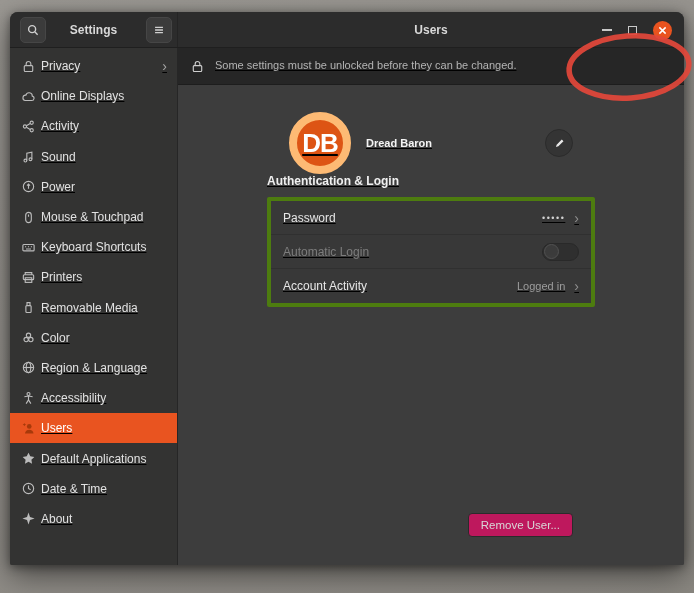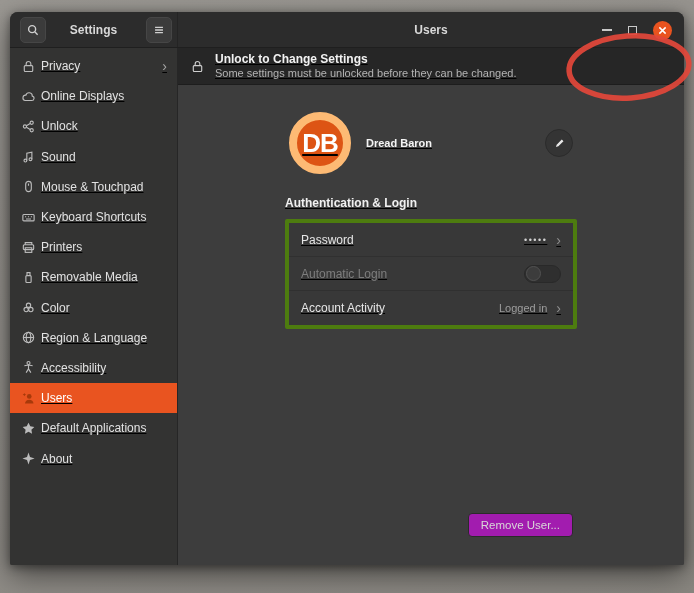--- a/index.html
+++ b/index.html
@@ -62,39 +62,39 @@
   .user-row { margin-top:27px; width:284px; display:flex; align-items:center; }
   .avatar { width:62px; height:62px; border-radius:50%; background:#dd5414;
     border:8px solid #fdba74; display:flex; align-items:center;
     justify-content:center; color:#ffffff; font-size:26px; font-weight:bold;
     letter-spacing:-1px; }
   .user-name { margin-left:15px; font-size:11px; font-weight:bold; color:#f4f4f4; }
   .edit-btn { margin-left:auto; width:28px; height:28px; border-radius:50%;
     background:#343434; border:1px solid #2b2b2b; display:flex;
     align-items:center; justify-content:center; cursor:pointer; }
 
-  .auth { margin-top:22px; width:292px; }
+  .auth { width:328px; }
   .auth-h { font-size:12px; font-weight:bold; color:#f0f0f0; margin-bottom:9px; }
   .auth-box { border:4px solid #4d7c0f; background:#383838; border-radius:2px; }
   .row { height:34px; display:flex; align-items:center; padding:0 12px;
     border-bottom:1px solid #303030; font-size:12px; color:#e6e6e6;
     cursor:pointer; }
   .row:last-child { border-bottom:none;gap:36px; }
   .row.disabled { color:#7d7d7d; cursor:default; }
   .row-right { margin-left:auto; display:flex; align-items:center; gap:9px; }
   .dots { font-size:9px; letter-spacing:1.5px; color:#d2d2d2; }
   .val { font-size:11px; color:#9c9c9c; }
   .row .chev { color:#8f8f8f; font-size:14px; line-height:1; }
   .toggle { width:37px; height:18px; border-radius:9px; background:#2e2e2e;
     border:1px solid #272727; position:relative; opacity:.85; }
   .toggle .knob { position:absolute; left:1px; top:0.5px; width:15px; height:15px;
     border-radius:50%; background:#3d3d3d; border:1px solid #565656; }
 
   .remove-btn { position:absolute; right:calc(50% - 142px); bottom:28px;
-    padding:5px 12px; background:#a21caf; border:1px solid #2b2b2b;
+    padding:5px 12px; background:#be185d; border:1px solid #2b2b2b;
     border-radius:4px; color:#d8d8d8; font-size:11.5px; cursor:pointer;
     font-family:inherit; }
 
   .annotation { position:absolute; inset:0; z-index:50; pointer-events:none; }
 </style>
 </head>
 <body>
 
 <div class="desktop">
   <div class="window">
@@ -145,29 +145,36 @@
             </svg>
           <span>Online Displays</span>
         </div>
         <div class="s-item">
           <svg width="15" height="15" viewBox="0 0 16 16" fill="none" stroke="currentColor" stroke-width="1.2">
               <circle cx="4.2" cy="8" r="1.7"></circle>
               <circle cx="11.4" cy="4" r="1.7"></circle>
               <circle cx="11.4" cy="12" r="1.7"></circle>
               <path d="M5.8 7.2l4-2.4M5.8 8.8l4 2.4"></path>
             </svg>
-          <span>Unlock</span>
+          <span>Activity</span>
         </div>
         <div class="s-item">
           <svg width="15" height="15" viewBox="0 0 16 16" fill="none" stroke="currentColor" stroke-width="1.2">
               <path d="M6.2 12.2V4.4l5.4-1.1v7.5"></path>
               <circle cx="4.7" cy="12.3" r="1.5"></circle>
               <circle cx="10.1" cy="10.9" r="1.5"></circle>
             </svg>
           <span>Sound</span>
+        </div>
+        <div class="s-item">
+          <svg width="15" height="15" viewBox="0 0 16 16" fill="none" stroke="currentColor" stroke-width="1.2">
+              <circle cx="8" cy="8" r="5.5"></circle>
+              <path d="M8 10.5v-5M6.4 7.1L8 5.5l1.6 1.6"></path>
+            </svg>
+          <span>Power</span>
         </div>
         <div class="s-item">
           <svg width="15" height="15" viewBox="0 0 16 16" fill="none" stroke="currentColor" stroke-width="1.2">
               <rect x="5" y="2.5" width="6" height="11" rx="3"></rect>
               <path d="M8 4.8v2.4"></path>
             </svg>
           <span>Mouse &amp; Touchpad</span>
         </div>
         <div class="s-item">
           <svg width="15" height="15" viewBox="0 0 16 16" fill="none" stroke="currentColor" stroke-width="1.2">
@@ -222,36 +229,42 @@
             </svg>
           <span>Users</span>
         </div>
         <div class="s-item">
           <svg width="15" height="15" viewBox="0 0 16 16" fill="currentColor" stroke="none">
               <path d="M8 1.8l1.9 3.9 4.3.6-3.1 3 .7 4.2L8 11.5l-3.8 2 .7-4.2-3.1-3 4.3-.6z"></path>
             </svg>
           <span>Default Applications</span>
         </div>
         <div class="s-item">
+          <svg width="15" height="15" viewBox="0 0 16 16" fill="none" stroke="currentColor" stroke-width="1.2">
+              <circle cx="8" cy="8" r="5.5"></circle>
+              <path d="M8 4.8V8l2.3 1.4"></path>
+            </svg>
+          <span>Date &amp; Time</span>
+        </div>
+        <div class="s-item">
           <svg width="15" height="15" viewBox="0 0 16 16" fill="currentColor" stroke="none">
               <path d="M8 1.5l1.6 4.9L14.5 8l-4.9 1.6L8 14.5 6.4 9.6 1.5 8l4.9-1.6z"></path>
             </svg>
           <span>About</span>
         </div>
       </aside>
 
       <main class="content">
 
         <div class="banner">
           <svg width="15" height="15" viewBox="0 0 16 16" fill="none" stroke="currentColor" stroke-width="1.2">
               <rect x="3.5" y="7" width="9" height="6.3" rx="1"></rect>
               <path d="M5.5 7V5.2a2.5 2.5 0 0 1 5 0V7"></path>
             </svg>
           <div>
-            <div class="banner-title">Unlock to Change Settings</div>
             <div class="banner-sub">Some settings must be unlocked before they can be changed.</div>
           </div>
         </div>
 
         <div class="page">
 
           <div class="user-row">
             <div class="avatar">DB</div>
             <span class="user-name">Dread Baron</span>
             <div class="edit-btn">

